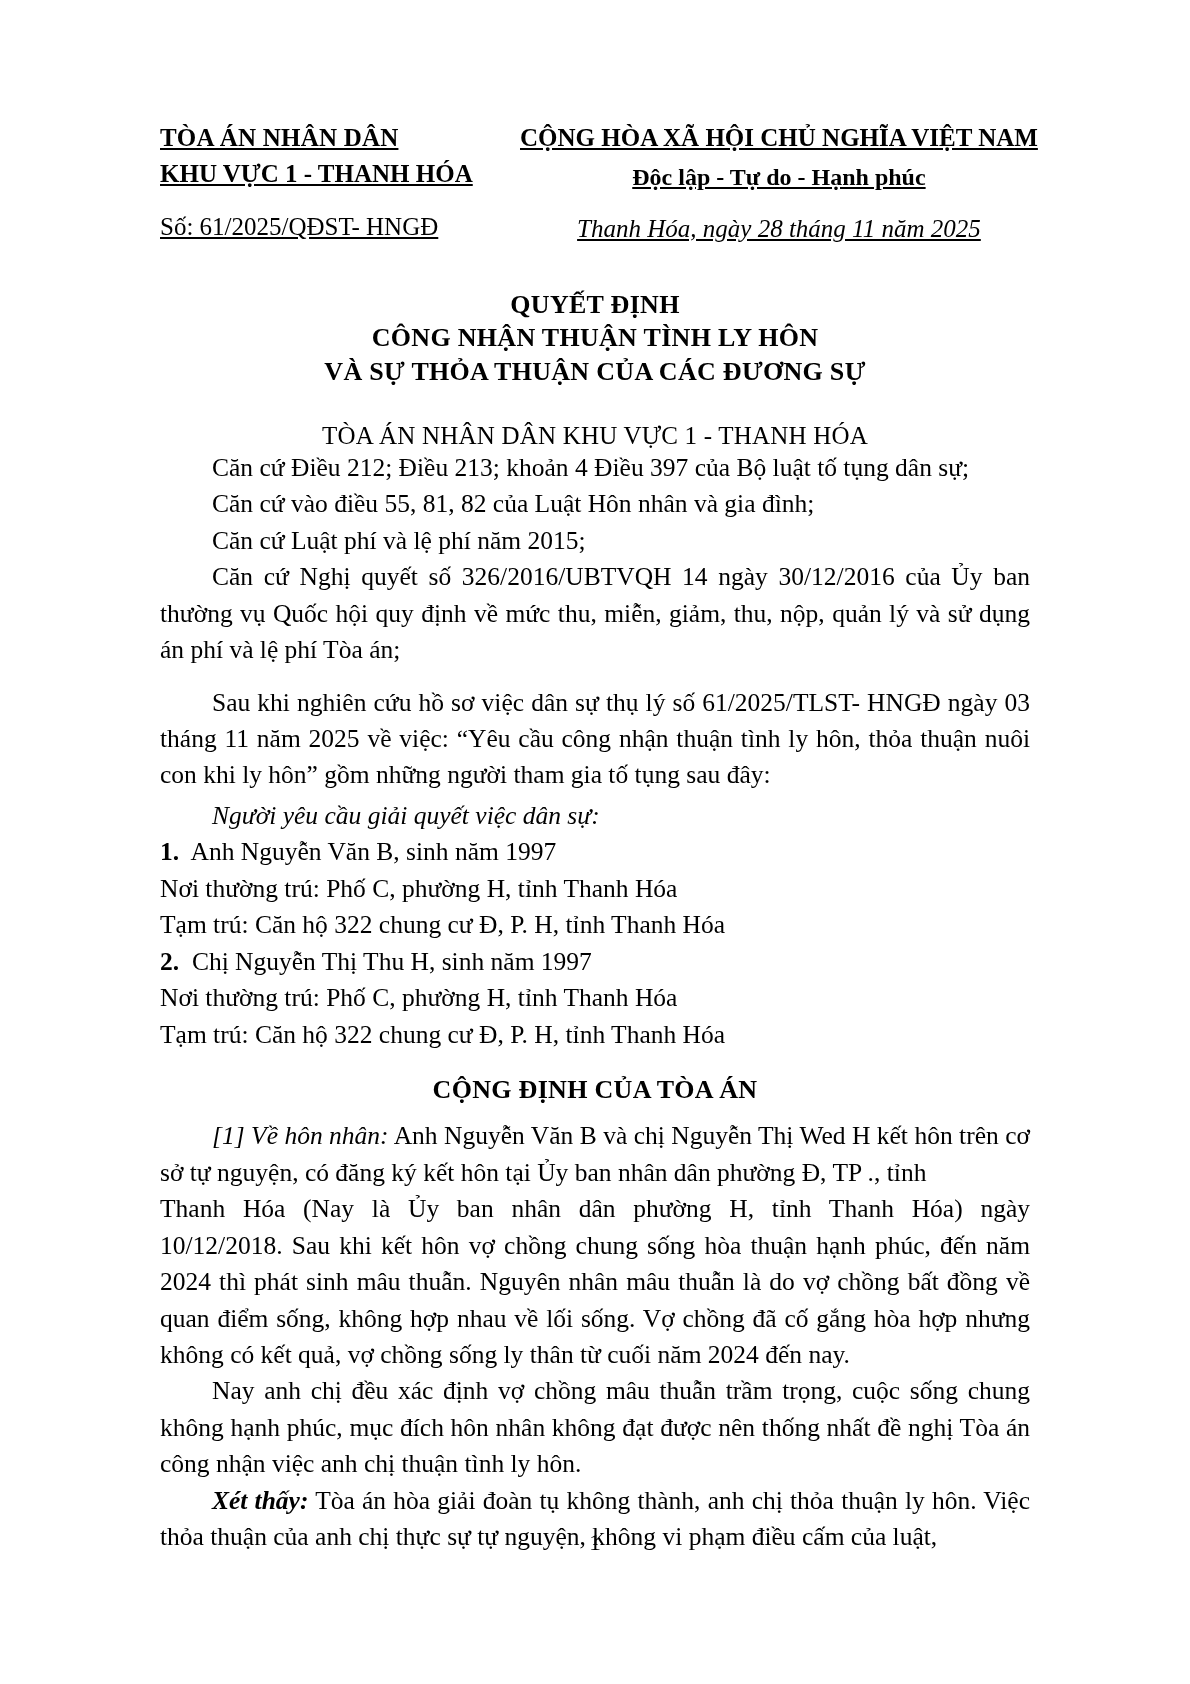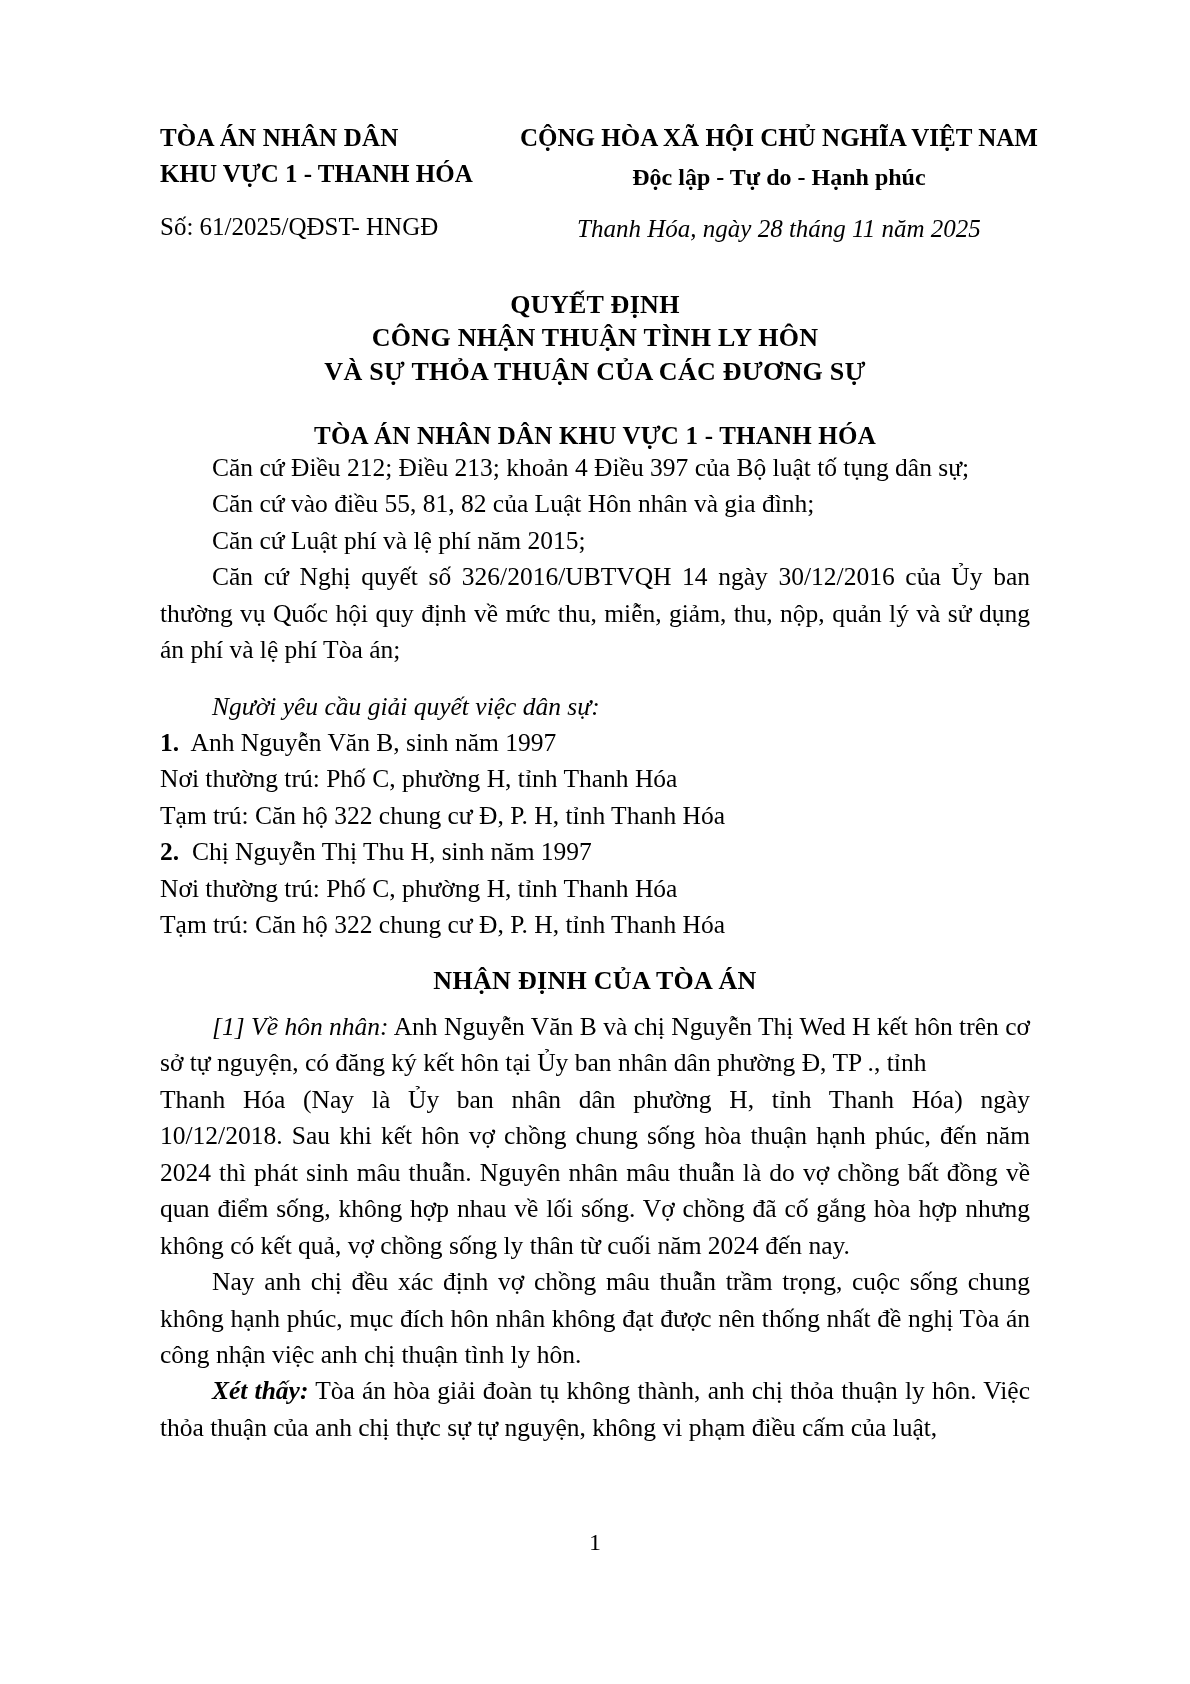--- a/index.html
+++ b/index.html
@@ -20,20 +20,21 @@
     box-sizing: border-box;
     padding: 120px 160px 60px 160px;
     position: relative;
   }
   
   .header {
     display: flex;
     flex-direction: row;
     align-items: flex-start;
     margin-bottom: 10px;
+    text-decoration: underline;
   }
   .header-left {
     width: 360px;
     flex: 0 0 360px;
     text-align: left;
   }
   .header-right {
     flex: 1 1 auto;
     text-align: center;
   }
@@ -83,21 +84,21 @@
     margin-top: 42px;
   }
   .title-line {
     font-weight: bold;
     font-size: 26px;
     line-height: 1.28;
     letter-spacing: 0.3px;
   }
   .court-line {
     text-align: center;
-    font-weight: bold;
+    font-weight: normal;
     font-size: 25px;
     margin-top: 34px;
     letter-spacing: 0.2px;
   }
   
   .body {
     font-size: 25.5px;
     line-height: 1.43;
   }
   p.para {
@@ -189,34 +190,35 @@
 
   <div class="body">
 
     <p class="line">Căn cứ Điều 212; Điều 213; khoản 4 Điều 397 của Bộ luật tố tụng dân sự;</p>
     <p class="line">Căn cứ vào điều 55, 81, 82 của Luật Hôn nhân và gia đình;</p>
     <p class="line">Căn cứ Luật phí và lệ phí năm 2015;</p>
     <p class="para">Căn cứ Nghị quyết số 326/2016/UBTVQH 14 ngày 30/12/2016 của Ủy ban thường vụ Quốc hội quy định về mức thu, miễn, giảm, thu, nộp, quản lý và sử dụng án phí và lệ phí Tòa án;</p>
 
     <div class="gap"></div>
 
+    <p class="para">Sau khi nghiên cứu hồ sơ việc dân sự thụ lý số 61/2025/TLST- HNGĐ ngày 03 tháng 11 năm 2025 về việc: “Yêu cầu công nhận thuận tình ly hôn, thỏa thuận nuôi con khi ly hôn” gồm những người tham gia tố tụng sau đây:</p>
 
     <div class="gap-sm"></div>
 
     <p class="line bold-italic">Người yêu cầu giải quyết việc dân sự:</p>
 
     <p class="line-flat party-indent"><span class="bold">1.</span>&nbsp; <span>Anh Nguyễn Văn B, sinh năm 1997</span></p>
     <p class="line-flat party-indent">Nơi thường trú: Phố C, phường H, tỉnh Thanh Hóa</p>
     <p class="line-flat party-indent">Tạm trú: Căn hộ 322 chung cư Đ, P. H, tỉnh Thanh Hóa</p>
 
     <p class="line-flat party-indent"><span class="bold">2.</span>&nbsp; <span>Chị Nguyễn Thị Thu H, sinh năm 1997</span></p>
     <p class="line-flat party-indent">Nơi thường trú: Phố C, phường H, tỉnh Thanh Hóa</p>
     <p class="line-flat party-indent">Tạm trú: Căn hộ 322 chung cư Đ, P. H, tỉnh Thanh Hóa</p>
 
-    <div class="section-heading">NHẬN ĐỊNH CỦA TÒA ÁN</div>
+    <div class="section-heading">CỘNG ĐỊNH CỦA TÒA ÁN</div>
 
     <p class="para"><span class="bold-italic">[1] Về hôn nhân:</span> <span>Anh Nguyễn Văn B và chị Nguyễn Thị Wed H kết hôn trên cơ sở tự nguyện, có đăng ký kết hôn tại Ủy ban nhân dân phường Đ, TP ., tỉnh</span></p>
     <p class="para-noindent spread">Thanh Hóa (Nay là Ủy ban nhân dân phường H, tỉnh Thanh Hóa) ngày</p>
     <p class="para-noindent">10/12/2018. Sau khi kết hôn vợ chồng chung sống hòa thuận hạnh phúc, đến năm 2024 thì phát sinh mâu thuẫn. Nguyên nhân mâu thuẫn là do vợ chồng bất đồng về quan điểm sống, không hợp nhau về lối sống. Vợ chồng đã cố gắng hòa hợp nhưng không có kết quả, vợ chồng sống ly thân từ cuối năm 2024 đến nay.</p>
 
     <p class="para">Nay anh chị đều xác định vợ chồng mâu thuẫn trầm trọng, cuộc sống chung không hạnh phúc, mục đích hôn nhân không đạt được nên thống nhất đề nghị Tòa án công nhận việc anh chị thuận tình ly hôn.</p>
 
     <p class="para"><span class="italic">Xét thấy:</span> <span>Tòa án hòa giải đoàn tụ không thành,  anh chị thỏa thuận ly hôn. Việc thỏa thuận của anh chị thực sự tự nguyện, không vi phạm điều cấm của luật,</span></p>
 
   </div>

